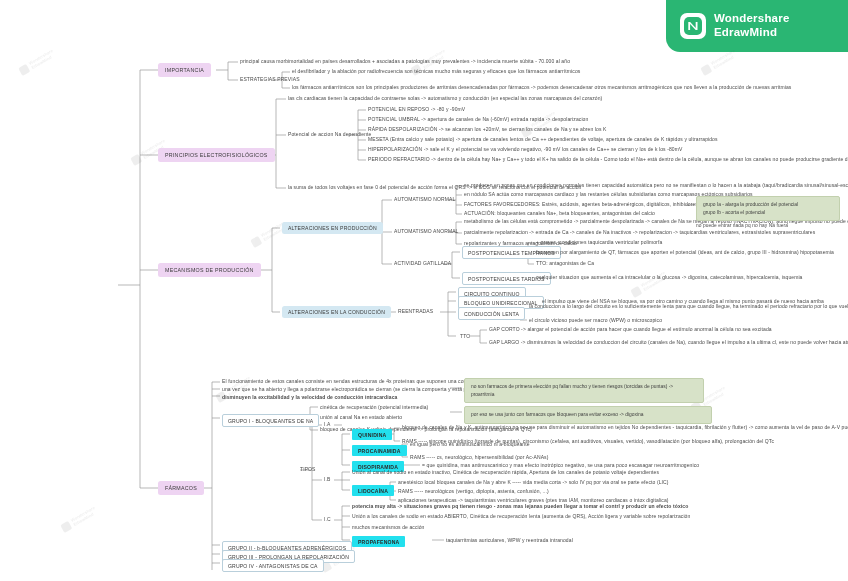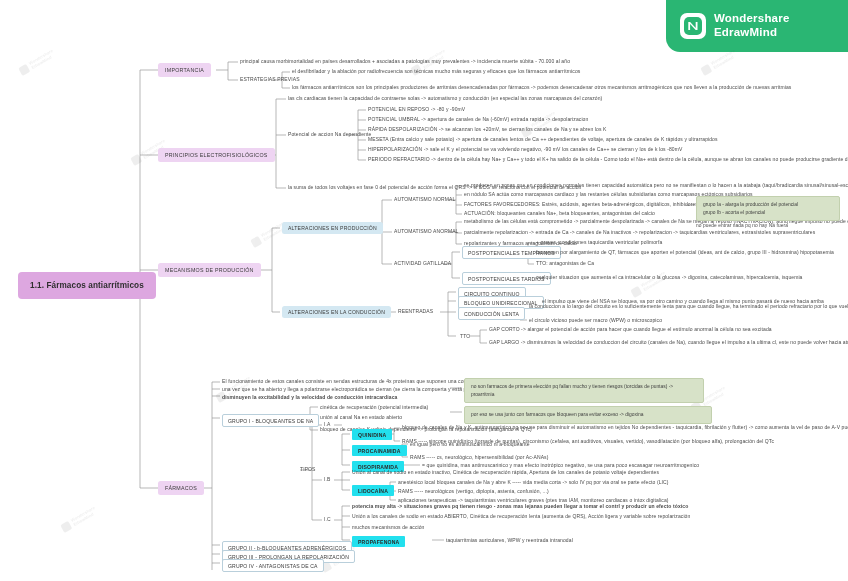--- a/index.html
+++ b/index.html
@@ -284,21 +284,20 @@
     </div>
   <div class="wm-ghost" style="left:320px; top:555px;">
       <span class="g-sq"></span>
       <span class="g-tx">Wondershare<br>EdrawMind</span>
     </div>
   <div class="wm-ghost" style="left:520px; top:120px;">
       <span class="g-sq"></span>
       <span class="g-tx">Wondershare<br>EdrawMind</span>
     </div>
 
-  <div class="node root" style="left:18px; top:272px;">1.1. Fármacos antiarrítmicos</div>
 
   <div class="node lv1" style="left:158px; top:63px;">IMPORTANCIA</div>
   <div class="node lv1" style="left:158px; top:148px;">PRINCIPIOS ELECTROFISIOLÓGICOS</div>
   <div class="node lv1" style="left:158px; top:263px;">MECANISMOS DE PRODUCCIÓN</div>
   <div class="node lv1" style="left:158px; top:481px;">FÁRMACOS</div>
 
   <div class="node plain" style="left:240px; top:58px; max-width:600px;">principal causa morbimortalidad en países desarrollados + asociadas a patologías muy prevalentes -&gt; incidencia muerte súbita - 70.000 al año</div>
   <div class="node plain" style="left:240px; top:76px;">ESTRATEGIAS PREVIAS</div>
   <div class="node plain" style="left:292px; top:68px; max-width:545px;">el desfibrilador y la ablación por radiofrecuencia son técnicas mucho más seguras y eficaces que los fármacos antiarrítmicos</div>
   <div class="node plain" style="left:292px; top:84px; max-width:550px;">los fármacos antiarrítmicos son los principales productores de arritmias desencadenadas por fármacos -&gt; podemos desencadenar otros mecanismos arritmogénicos que nos lleven a la producción de nuevas arritmias</div>

